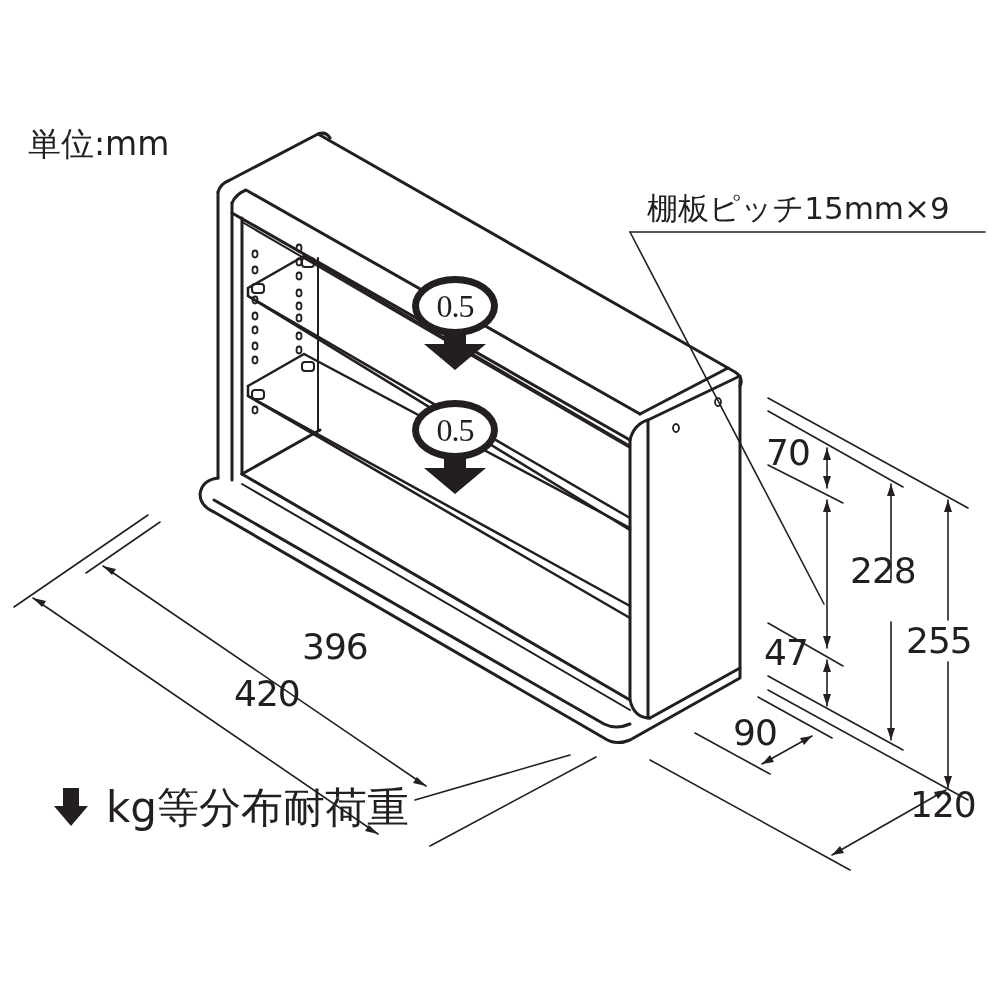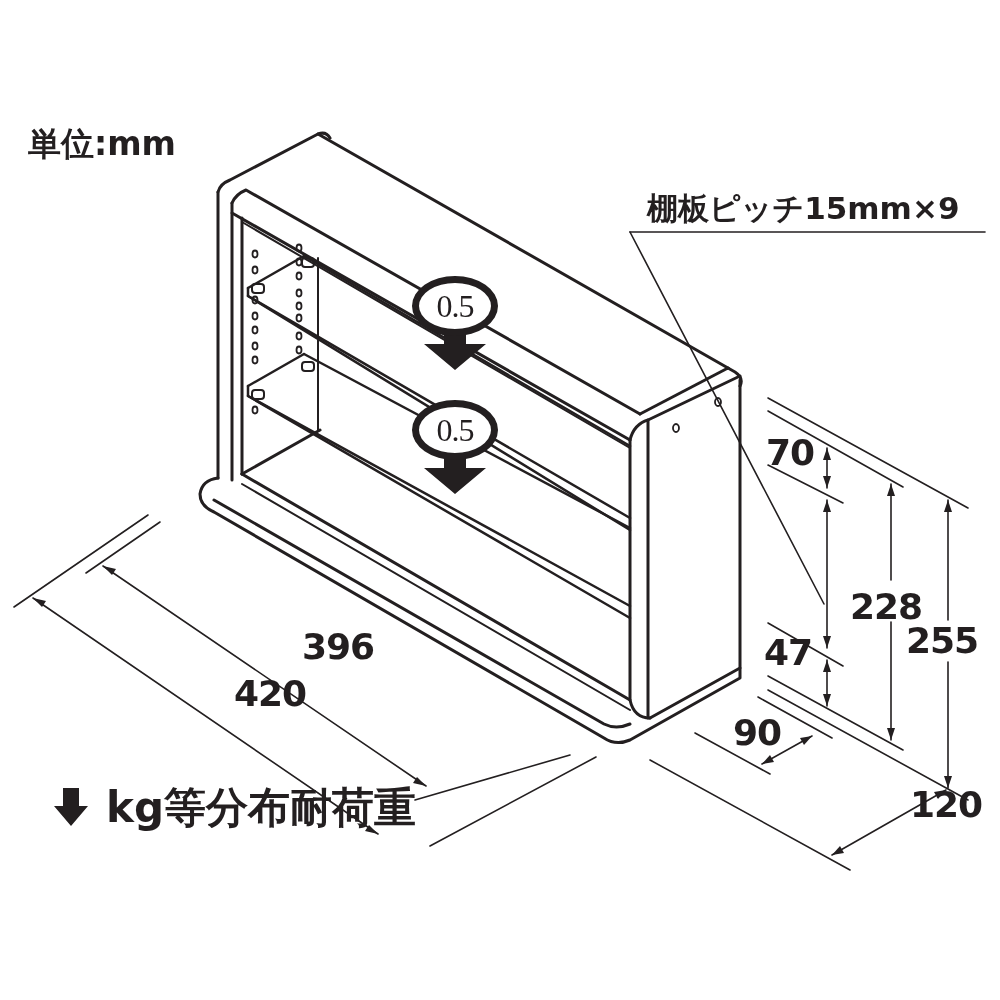--- a/index.html
+++ b/index.html
@@ -1,26 +1,26 @@
 <!DOCTYPE html>
 <html><head>
 <meta charset="utf-8">
 <style>
   html, body { margin: 0; padding: 0; background: #ffffff; }
   body { width: 1000px; height: 1000px; position: relative; overflow: hidden;
          font-family: "DejaVu Sans", "Liberation Sans", sans-serif; color: #231f20; }
   #stage { position: absolute; left: 0; top: 0; width: 1000px; height: 1000px; }
-  .lbl { position: absolute; white-space: nowrap; color: #231f20; font-weight: bold; }
+  .lbl { position: absolute; white-space: nowrap; color: #231f20; font-weight: normal; }
   .unit { left: 28px; top: 122px; font-size: 33px; letter-spacing: 0px; }
   .pitch { left: 630px; top: 188px; font-size: 31px; margin-left: 17px; }
   .dim { font-size: 36px; letter-spacing: -1px; }
   .d396 { left: 302px; top: 626px; }
   .d420 { left: 234px; top: 673px; }
   .d40 { left: 766px; top: 432px; }
-  .d228 { left: 850px; top: 586px; }
+  .d228 { left: 850px; top: 550px; }
   .d255 { left: 906px; top: 620px; }
   .d47 { left: 764px; top: 632px; }
   .d70 { left: 733px; top: 712px; }
   .d120 { left: 864px; top: 784px; margin-left: 46px; }
   .legend { left: 54px; top: 780px; display: flex; align-items: center; gap: 18px; }
   .legend-text { font-size: 42px; }
   .load-badge { position: absolute; width: 86px; height: 60px; border: 7px solid #231f20;
                 border-radius: 50%; background: #fff; box-sizing: border-box;
                 display: flex; align-items: center; justify-content: center;
                 font-size: 32px; letter-spacing: -1px; font-family: Liberation Serif, serif; }

